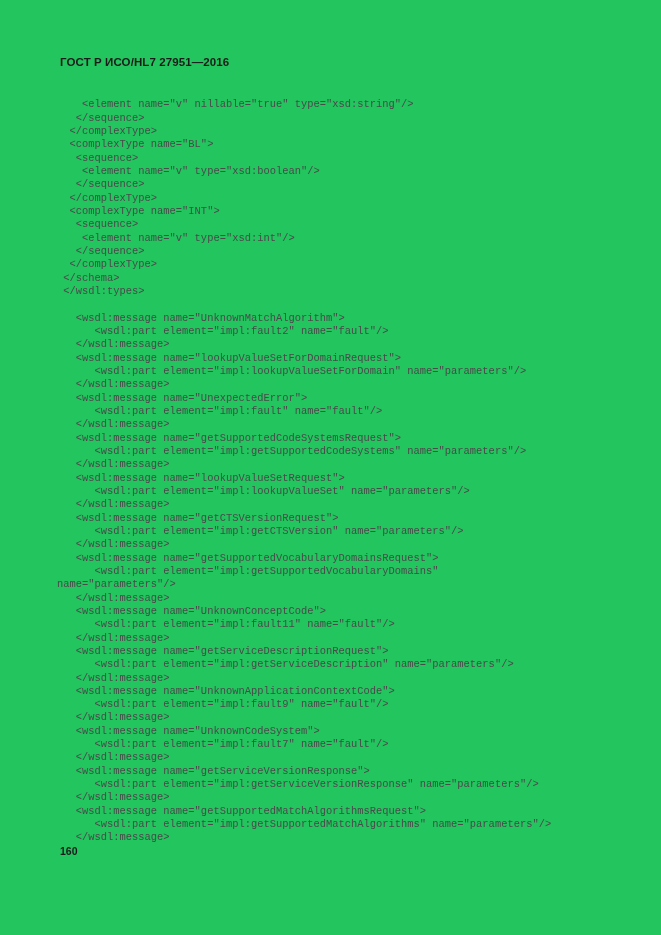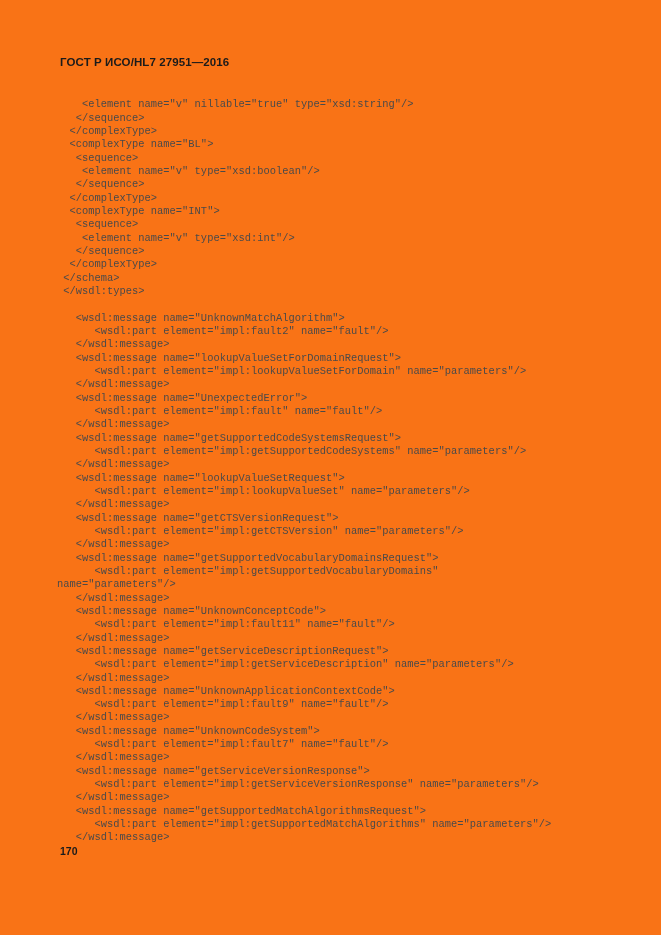--- a/index.html
+++ b/index.html
@@ -13,21 +13,21 @@
     height: 935px;
     position: relative;
     overflow: hidden;
     font-family: "Liberation Sans", sans-serif;
     -webkit-font-smoothing: antialiased;
   }
 
   .page {
     position: absolute;
     inset: 0;
-    background: #f97316;
+    background: #22c55e;
   }
 
   
   .doc-header {
     position: absolute;
     left: 60px;
     top: 56px;
     font-family: "Liberation Sans", sans-serif;
     font-size: 11.5px;
     font-weight: bold;
@@ -72,15 +72,15 @@
 </style>
 </head>
 <body>
 
 <div class="page">
 
   <div class="doc-header">ГОСТ Р ИСО/HL7 27951—2016</div>
 
   <pre class="code-listing" id="code-listing"><span class="ln">    &lt;element name="v" nillable="true" type="xsd:string"/&gt;</span><span class="ln">   &lt;/sequence&gt;</span><span class="ln">  &lt;/complexType&gt;</span><span class="ln">  &lt;complexType name="BL"&gt;</span><span class="ln">   &lt;sequence&gt;</span><span class="ln">    &lt;element name="v" type="xsd:boolean"/&gt;</span><span class="ln">   &lt;/sequence&gt;</span><span class="ln">  &lt;/complexType&gt;</span><span class="ln">  &lt;complexType name="INT"&gt;</span><span class="ln">   &lt;sequence&gt;</span><span class="ln">    &lt;element name="v" type="xsd:int"/&gt;</span><span class="ln">   &lt;/sequence&gt;</span><span class="ln">  &lt;/complexType&gt;</span><span class="ln"> &lt;/schema&gt;</span><span class="ln"> &lt;/wsdl:types&gt;</span><span class="ln blank">&nbsp;</span><span class="ln">   &lt;wsdl:message name="UnknownMatchAlgorithm"&gt;</span><span class="ln">      &lt;wsdl:part element="impl:fault2" name="fault"/&gt;</span><span class="ln">   &lt;/wsdl:message&gt;</span><span class="ln">   &lt;wsdl:message name="lookupValueSetForDomainRequest"&gt;</span><span class="ln">      &lt;wsdl:part element="impl:lookupValueSetForDomain" name="parameters"/&gt;</span><span class="ln">   &lt;/wsdl:message&gt;</span><span class="ln">   &lt;wsdl:message name="UnexpectedError"&gt;</span><span class="ln">      &lt;wsdl:part element="impl:fault" name="fault"/&gt;</span><span class="ln">   &lt;/wsdl:message&gt;</span><span class="ln">   &lt;wsdl:message name="getSupportedCodeSystemsRequest"&gt;</span><span class="ln">      &lt;wsdl:part element="impl:getSupportedCodeSystems" name="parameters"/&gt;</span><span class="ln">   &lt;/wsdl:message&gt;</span><span class="ln">   &lt;wsdl:message name="lookupValueSetRequest"&gt;</span><span class="ln">      &lt;wsdl:part element="impl:lookupValueSet" name="parameters"/&gt;</span><span class="ln">   &lt;/wsdl:message&gt;</span><span class="ln">   &lt;wsdl:message name="getCTSVersionRequest"&gt;</span><span class="ln">      &lt;wsdl:part element="impl:getCTSVersion" name="parameters"/&gt;</span><span class="ln">   &lt;/wsdl:message&gt;</span><span class="ln">   &lt;wsdl:message name="getSupportedVocabularyDomainsRequest"&gt;</span><span class="ln">      &lt;wsdl:part element="impl:getSupportedVocabularyDomains"</span><span class="ln">name="parameters"/&gt;</span><span class="ln">   &lt;/wsdl:message&gt;</span><span class="ln">   &lt;wsdl:message name="UnknownConceptCode"&gt;</span><span class="ln">      &lt;wsdl:part element="impl:fault11" name="fault"/&gt;</span><span class="ln">   &lt;/wsdl:message&gt;</span><span class="ln">   &lt;wsdl:message name="getServiceDescriptionRequest"&gt;</span><span class="ln">      &lt;wsdl:part element="impl:getServiceDescription" name="parameters"/&gt;</span><span class="ln">   &lt;/wsdl:message&gt;</span><span class="ln">   &lt;wsdl:message name="UnknownApplicationContextCode"&gt;</span><span class="ln">      &lt;wsdl:part element="impl:fault9" name="fault"/&gt;</span><span class="ln">   &lt;/wsdl:message&gt;</span><span class="ln">   &lt;wsdl:message name="UnknownCodeSystem"&gt;</span><span class="ln">      &lt;wsdl:part element="impl:fault7" name="fault"/&gt;</span><span class="ln">   &lt;/wsdl:message&gt;</span><span class="ln">   &lt;wsdl:message name="getServiceVersionResponse"&gt;</span><span class="ln">      &lt;wsdl:part element="impl:getServiceVersionResponse" name="parameters"/&gt;</span><span class="ln">   &lt;/wsdl:message&gt;</span><span class="ln">   &lt;wsdl:message name="getSupportedMatchAlgorithmsRequest"&gt;</span><span class="ln">      &lt;wsdl:part element="impl:getSupportedMatchAlgorithms" name="parameters"/&gt;</span><span class="ln">   &lt;/wsdl:message&gt;</span></pre>
 
-  <div class="folio">170</div>
+  <div class="folio">160</div>
 
 </div>
 
 </body></html>

